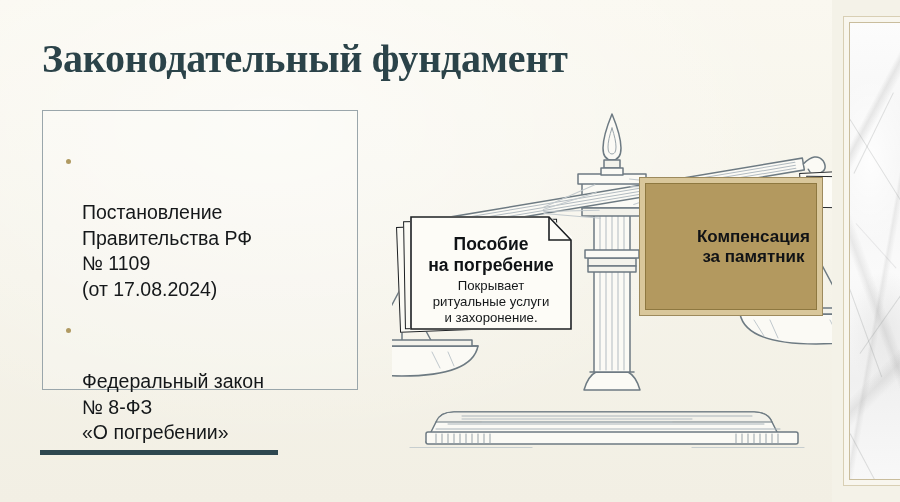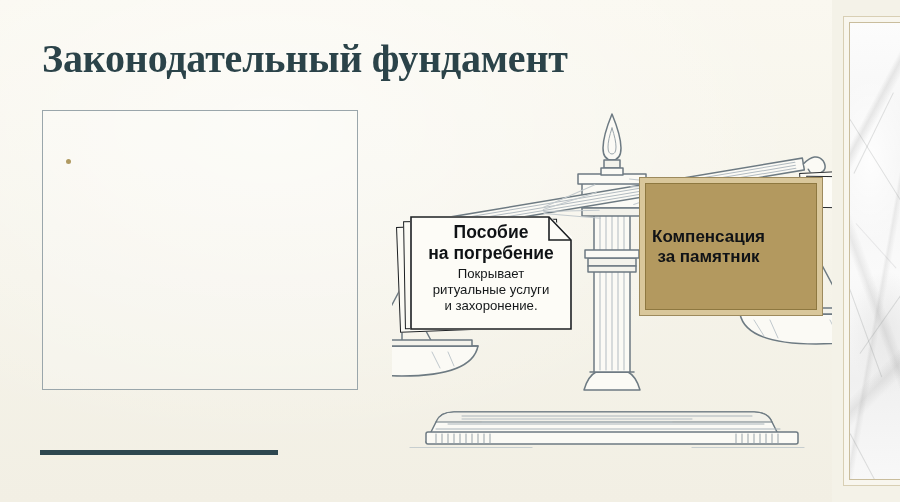--- a/index.html
+++ b/index.html
@@ -181,21 +181,21 @@
     width: 162px;
     text-align: center;
     z-index: 6;
   }
   .paper-title {
     font-family: "Liberation Sans", sans-serif;
     font-weight: bold;
     font-size: 17.5px;
     line-height: 21px;
     color: #0f1215;
-    margin-top: 4px;
+    margin-top: 16px;
     white-space: pre-line;
   }
   .paper-sub {
     font-family: "Liberation Sans", sans-serif;
     font-size: 13.2px;
     line-height: 16.2px;
     color: #15181a;
     margin-top: 2px;
     white-space: pre-line;
   }
@@ -214,21 +214,21 @@
     padding: 5px;
   }
   .plaque-inner {
     width: 100%;
     height: 100%;
     box-sizing: border-box;
     background: #b3995f;
     border: 1px solid #8e7840;
     display: flex;
     flex-direction: column;
-    align-items: flex-start;
+    align-items: flex-end;
     justify-content: center;
     text-align: center;
     padding: 4px 6px;
   }
   .plaque-title {
     font-family: "Liberation Sans", sans-serif;
     font-weight: bold;
     font-size: 17px;
     line-height: 20px;
     color: #111316;
@@ -293,20 +293,30 @@
 <body>
 
 <div id="slide">
 
   <div class="title">Законодательный фундамент</div>
 
   <div class="bullet-box">
     <ul class="bullet-list">
       <li class="bullet-item">
         <span class="dot"></span>
+        <span>Постановление
+Правительства РФ
+№ 1109
+(от 17.08.2024)</span>
+      </li>
+      <li class="bullet-item">
+        <span class="dot"></span>
+        <span>Федеральный закон
+№ 8-ФЗ
+«О погребении»</span>
       </li>
     </ul>
   </div>
 
   <div class="scales">
     <svg viewBox="0 0 440 370" xmlns="http://www.w3.org/2000/svg" aria-hidden="true">
       <g fill="none" stroke="#6d7a82" stroke-width="1.5" stroke-linecap="round" stroke-linejoin="round">
 
         <g stroke="#b9c2c7" stroke-width="1.3">
           <line x1="18" y1="370" x2="140" y2="370"></line>

